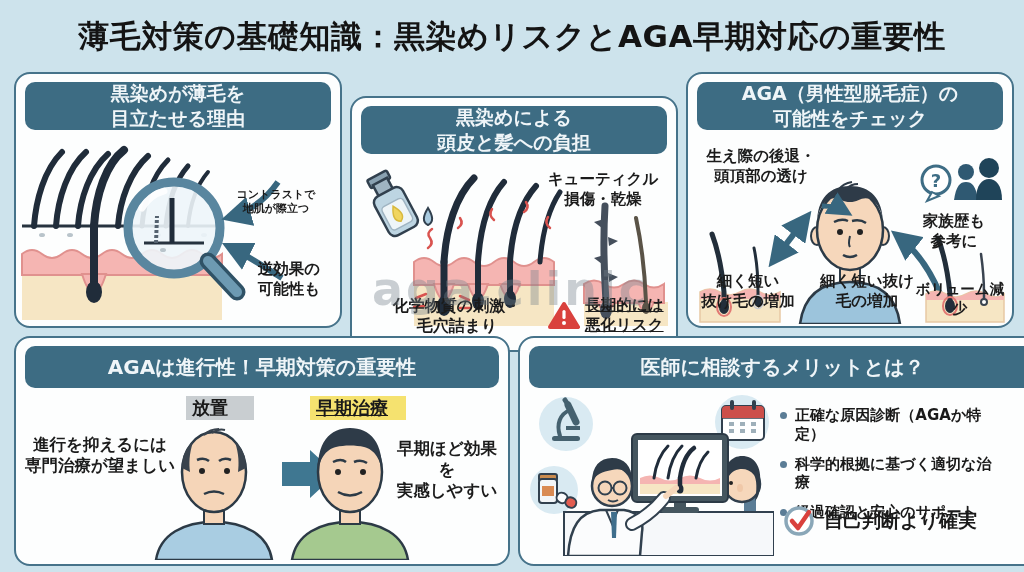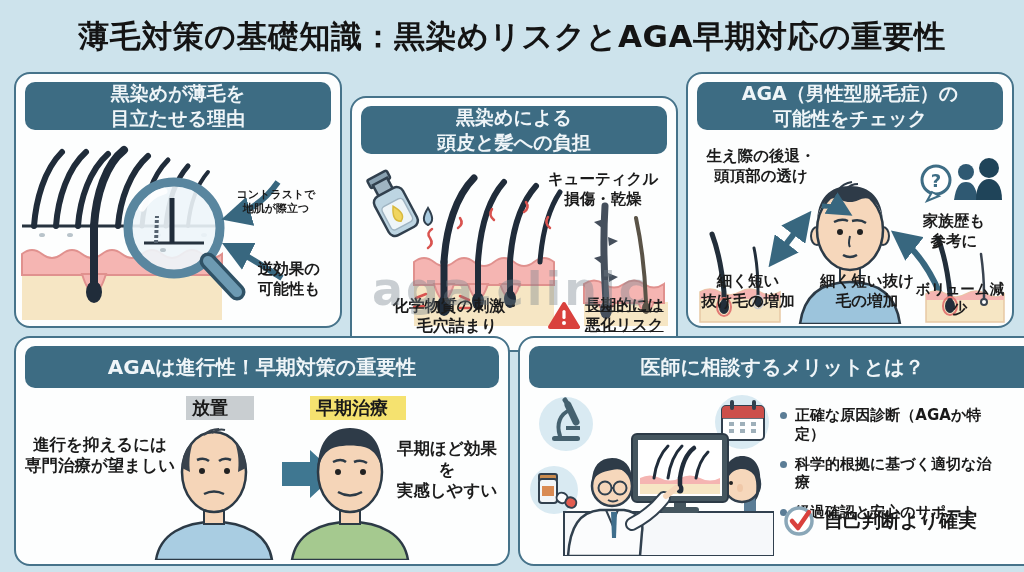--- a/index.html
+++ b/index.html
@@ -292,21 +292,21 @@
         <path d="M302,62 C300,28 314,14 334,14 C354,14 368,28 366,62 C366,46 358,35 348,33 C340,31 328,31 320,33 C310,35 302,46 302,62 Z" fill="#2e3b48"></path>
         <path d="M317,48 q8,-4 13,0" stroke="#2c3a46" stroke-width="2.5" fill="none"></path>
         <path d="M338,48 q7,-3 13,1" stroke="#2c3a46" stroke-width="2.5" fill="none"></path>
         <circle cx="322" cy="58" r="3" fill="#222222"></circle>
         <circle cx="347" cy="58" r="3" fill="#222222"></circle>
         <path d="M322,78 q12,7 24,0" stroke="#2c3a46" stroke-width="2.5" fill="none"></path>
       </g>
     </svg>
 
     <div class="tag gray" style="left:170px;top:58px;width:56px;">放置</div>
-    <div class="tag yellow" style="left:294px;top:58px;width:84px;">早期治療</div>
+    <div class="tag yellow" style="left:294px;top:58px;width:84px;text-decoration:underline;">早期治療</div>
     <div class="lbl" style="left:4px;top:96px;width:160px;font-size:16.5px;">進行を抑えるには
 専門治療が望ましい</div>
     <div class="lbl" style="left:374px;top:100px;width:114px;font-size:16.5px;font-family:Liberation Serif, serif;">早期ほど効果を
 実感しやすい</div>
   </div>
 
   <div class="panel" style="left:518px;top:336px;width:494px;height:226px;padding-left:31px;">
     <div class="phead one">医師に相談するメリットとは？</div>
 
     <svg class="isvg" style="left:8px;top:52px;" width="246" height="166" viewBox="0 0 246 166">

